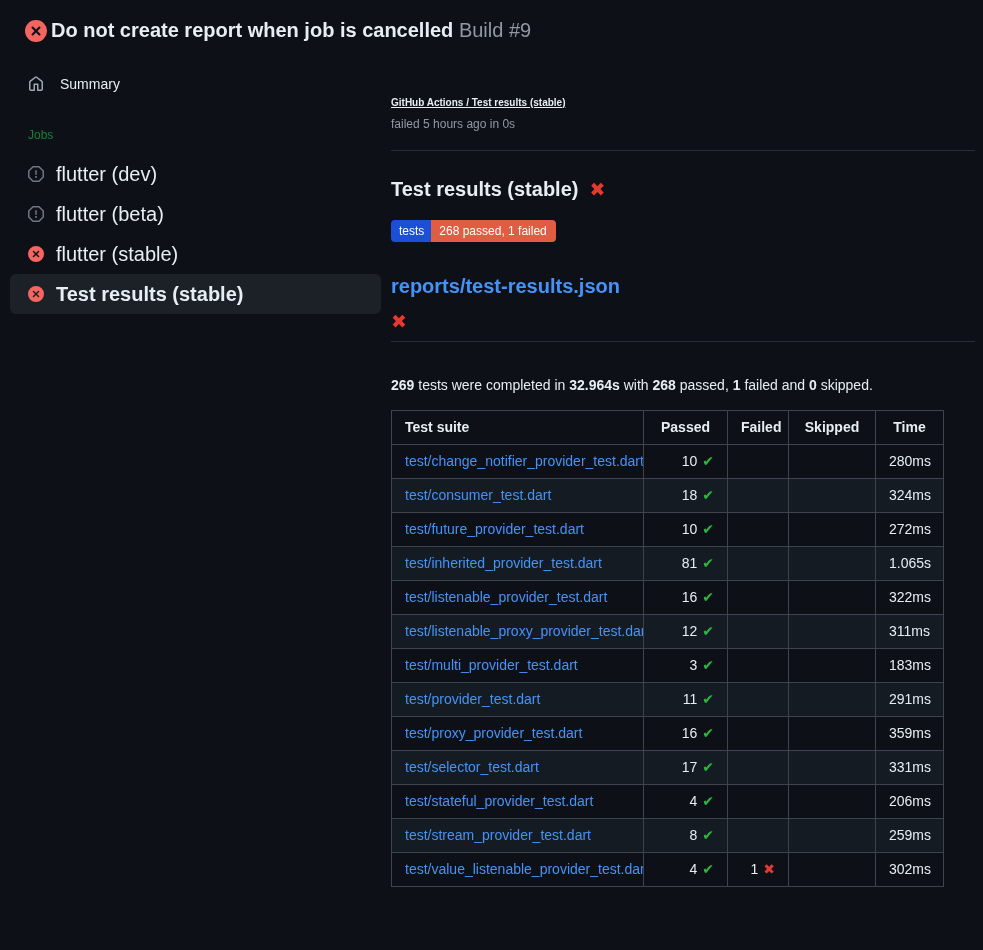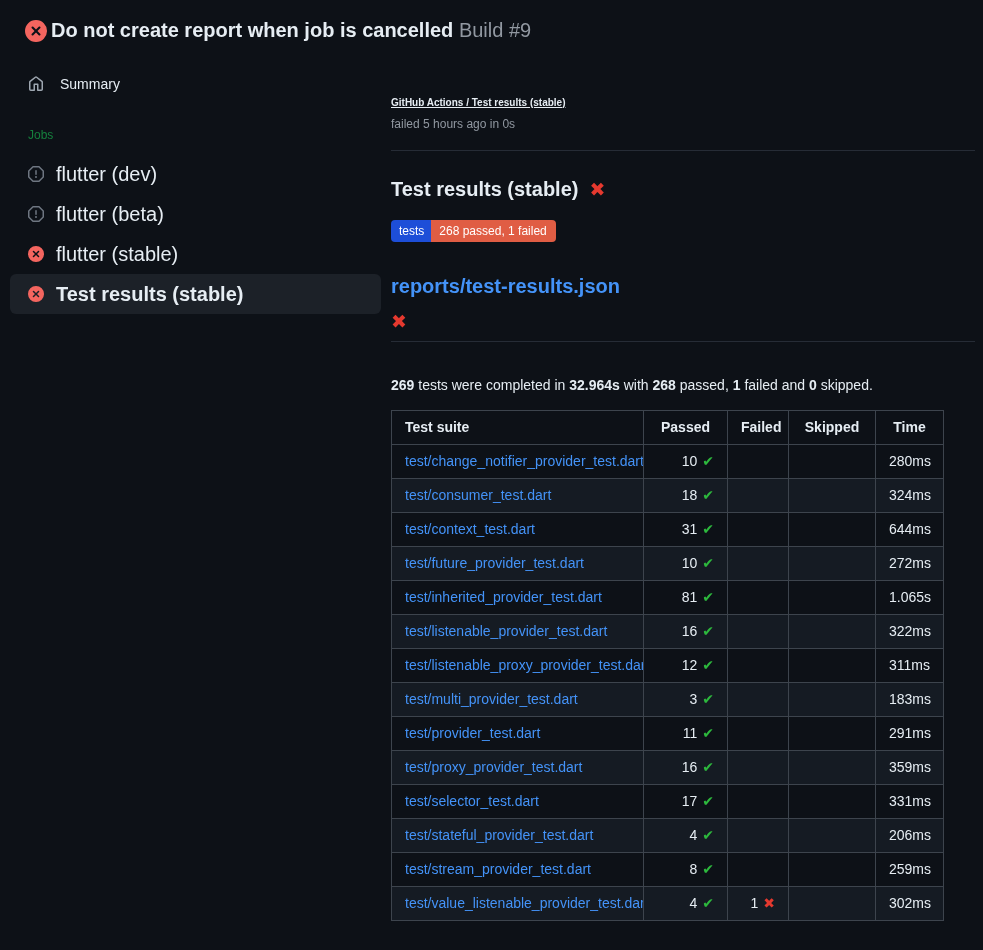--- a/index.html
+++ b/index.html
@@ -189,27 +189,20 @@
             <td class="c-num">280ms</td>
           </tr>
           <tr>
             <td class="c-suite"><a href="#" class="suite-link">test/consumer_test.dart</a></td>
             <td class="c-num"><span class="num">18</span><span class="check">✔</span></td>
             <td class="c-num"></td>
             <td class="c-num"></td>
             <td class="c-num">324ms</td>
           </tr>
           <tr>
-            <td class="c-suite"><a href="#" class="suite-link">test/context_test.dart</a></td>
-            <td class="c-num"><span class="num">31</span><span class="check">✔</span></td>
-            <td class="c-num"></td>
-            <td class="c-num"></td>
-            <td class="c-num">644ms</td>
-          </tr>
-          <tr>
             <td class="c-suite"><a href="#" class="suite-link">test/future_provider_test.dart</a></td>
             <td class="c-num"><span class="num">10</span><span class="check">✔</span></td>
             <td class="c-num"></td>
             <td class="c-num"></td>
             <td class="c-num">272ms</td>
           </tr>
           <tr>
             <td class="c-suite"><a href="#" class="suite-link">test/inherited_provider_test.dart</a></td>
             <td class="c-num"><span class="num">81</span><span class="check">✔</span></td>
             <td class="c-num"></td>

